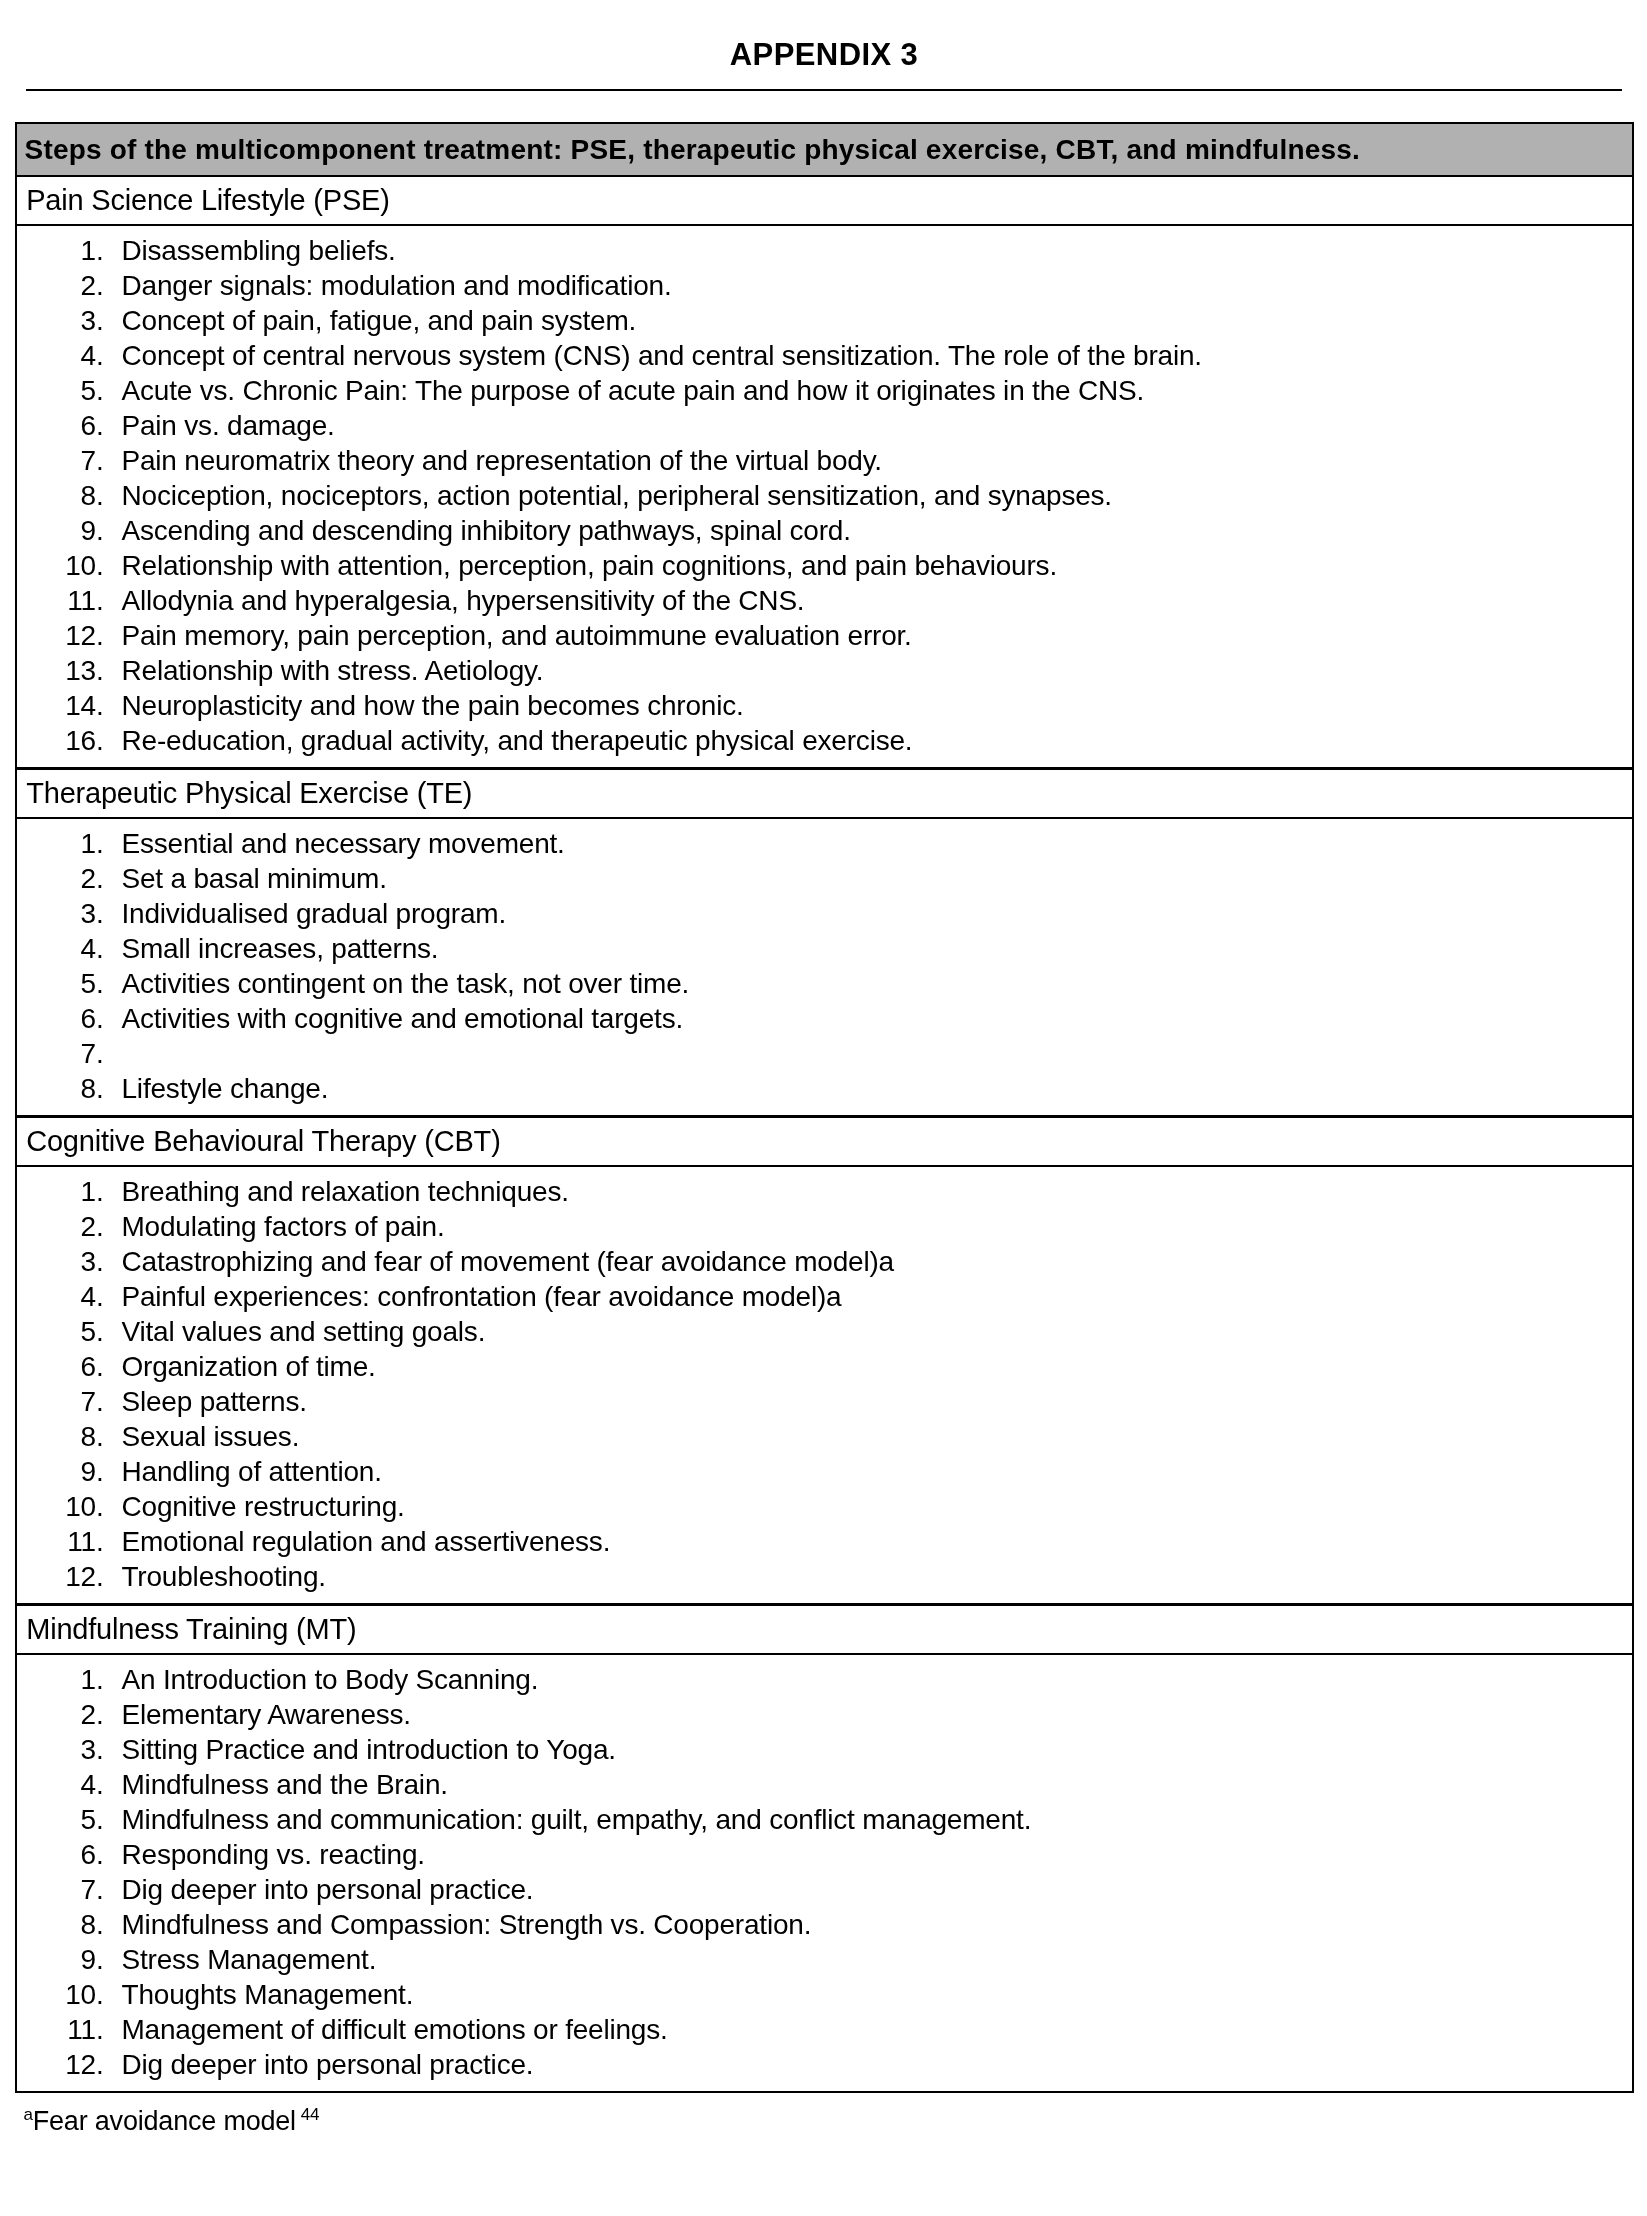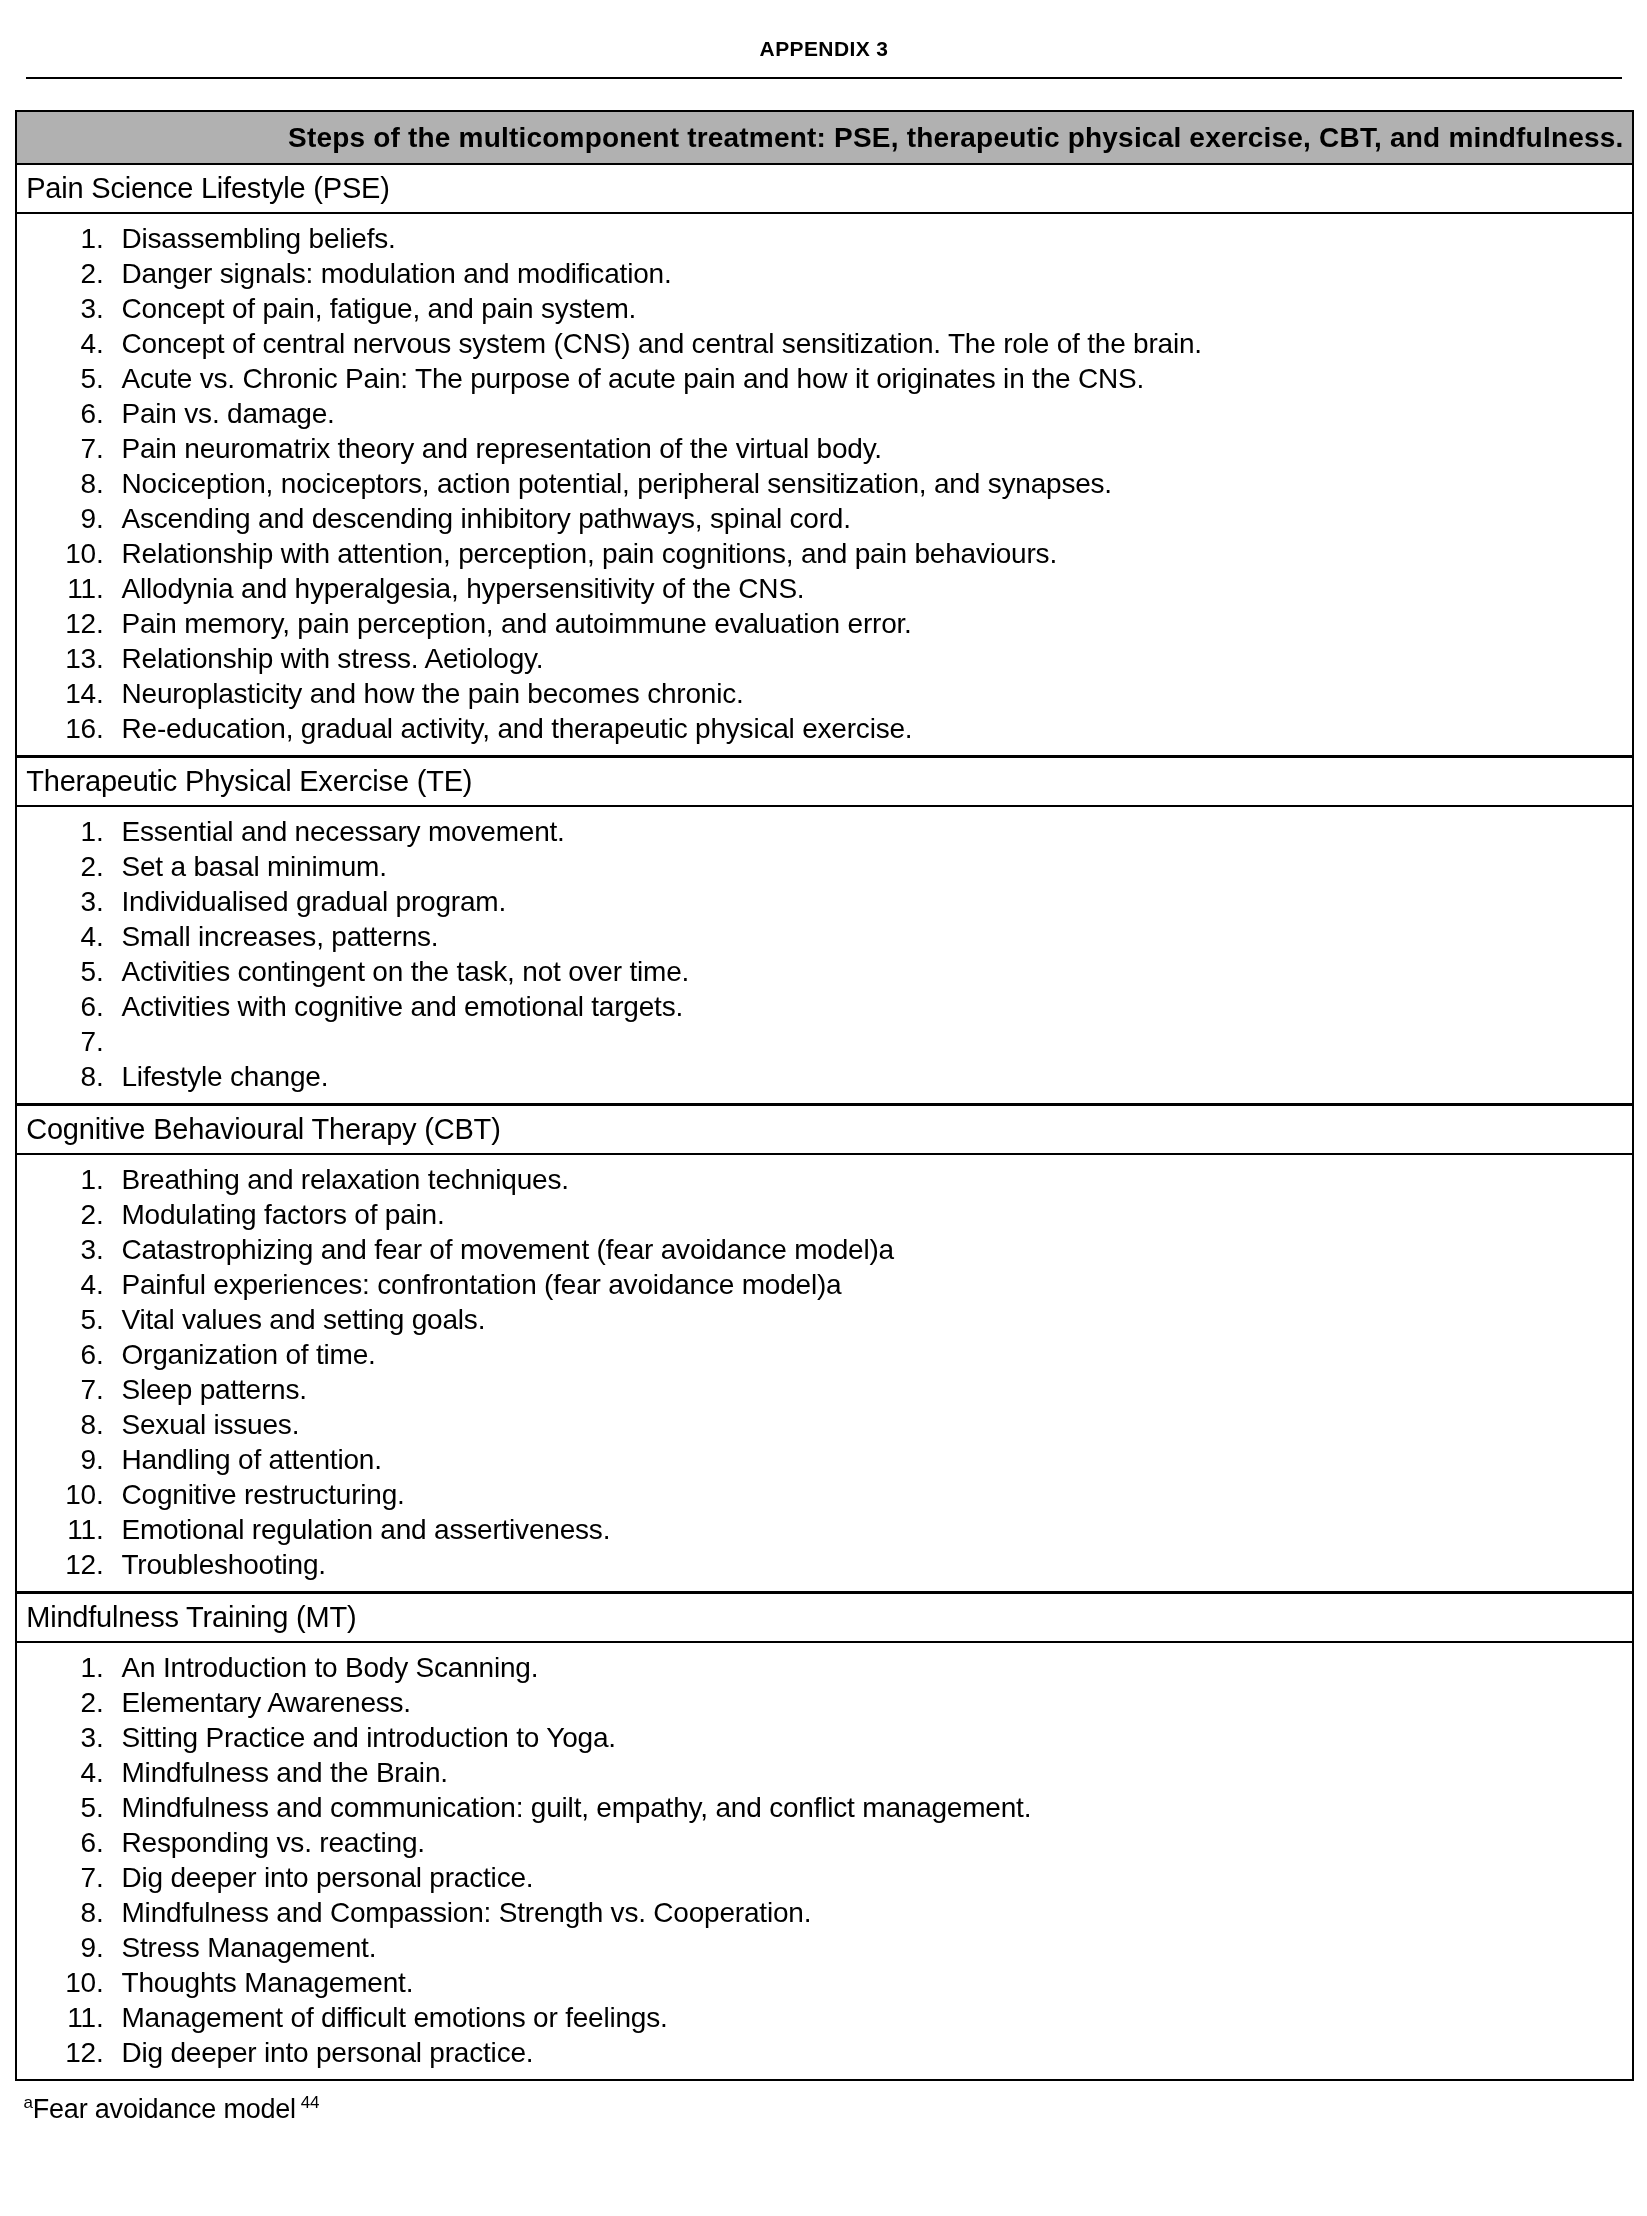--- a/index.html
+++ b/index.html
@@ -10,41 +10,41 @@
     font-family: "Liberation Sans", sans-serif;
     color: #000000;
     overflow: hidden;
     position: relative;
   }
   .page { padding: 0 14.5px; }
 
   .title {
     margin: 37px 0 0 0;
     text-align: center;
-    font-size: 21px;
+    font-size: 31px;
     font-weight: bold;
     letter-spacing: 0.4px;
   }
 
   .rule {
     border: none;
     border-top: 2.4px solid #000000;
     margin: 16px 11.3px 0 11.3px;
   }
 
   .table {
     margin-top: 31px;
     border: 2.4px solid #000000;
     background: #ffffff;
   }
 
   .thead {
     background: #b1b1b1;
     border-bottom: 2.4px solid #000000;
-    text-align: right;
+    text-align: left;
     font-weight: bold;
     font-size: 28px;
     padding: 9.7px 8px;
     letter-spacing: 0.2px;
   }
 
   .section-title {
     font-size: 29px;
     padding: 6.4px 9.7px 7.3px 9.7px;
     border-top: 3.2px solid #000000;

